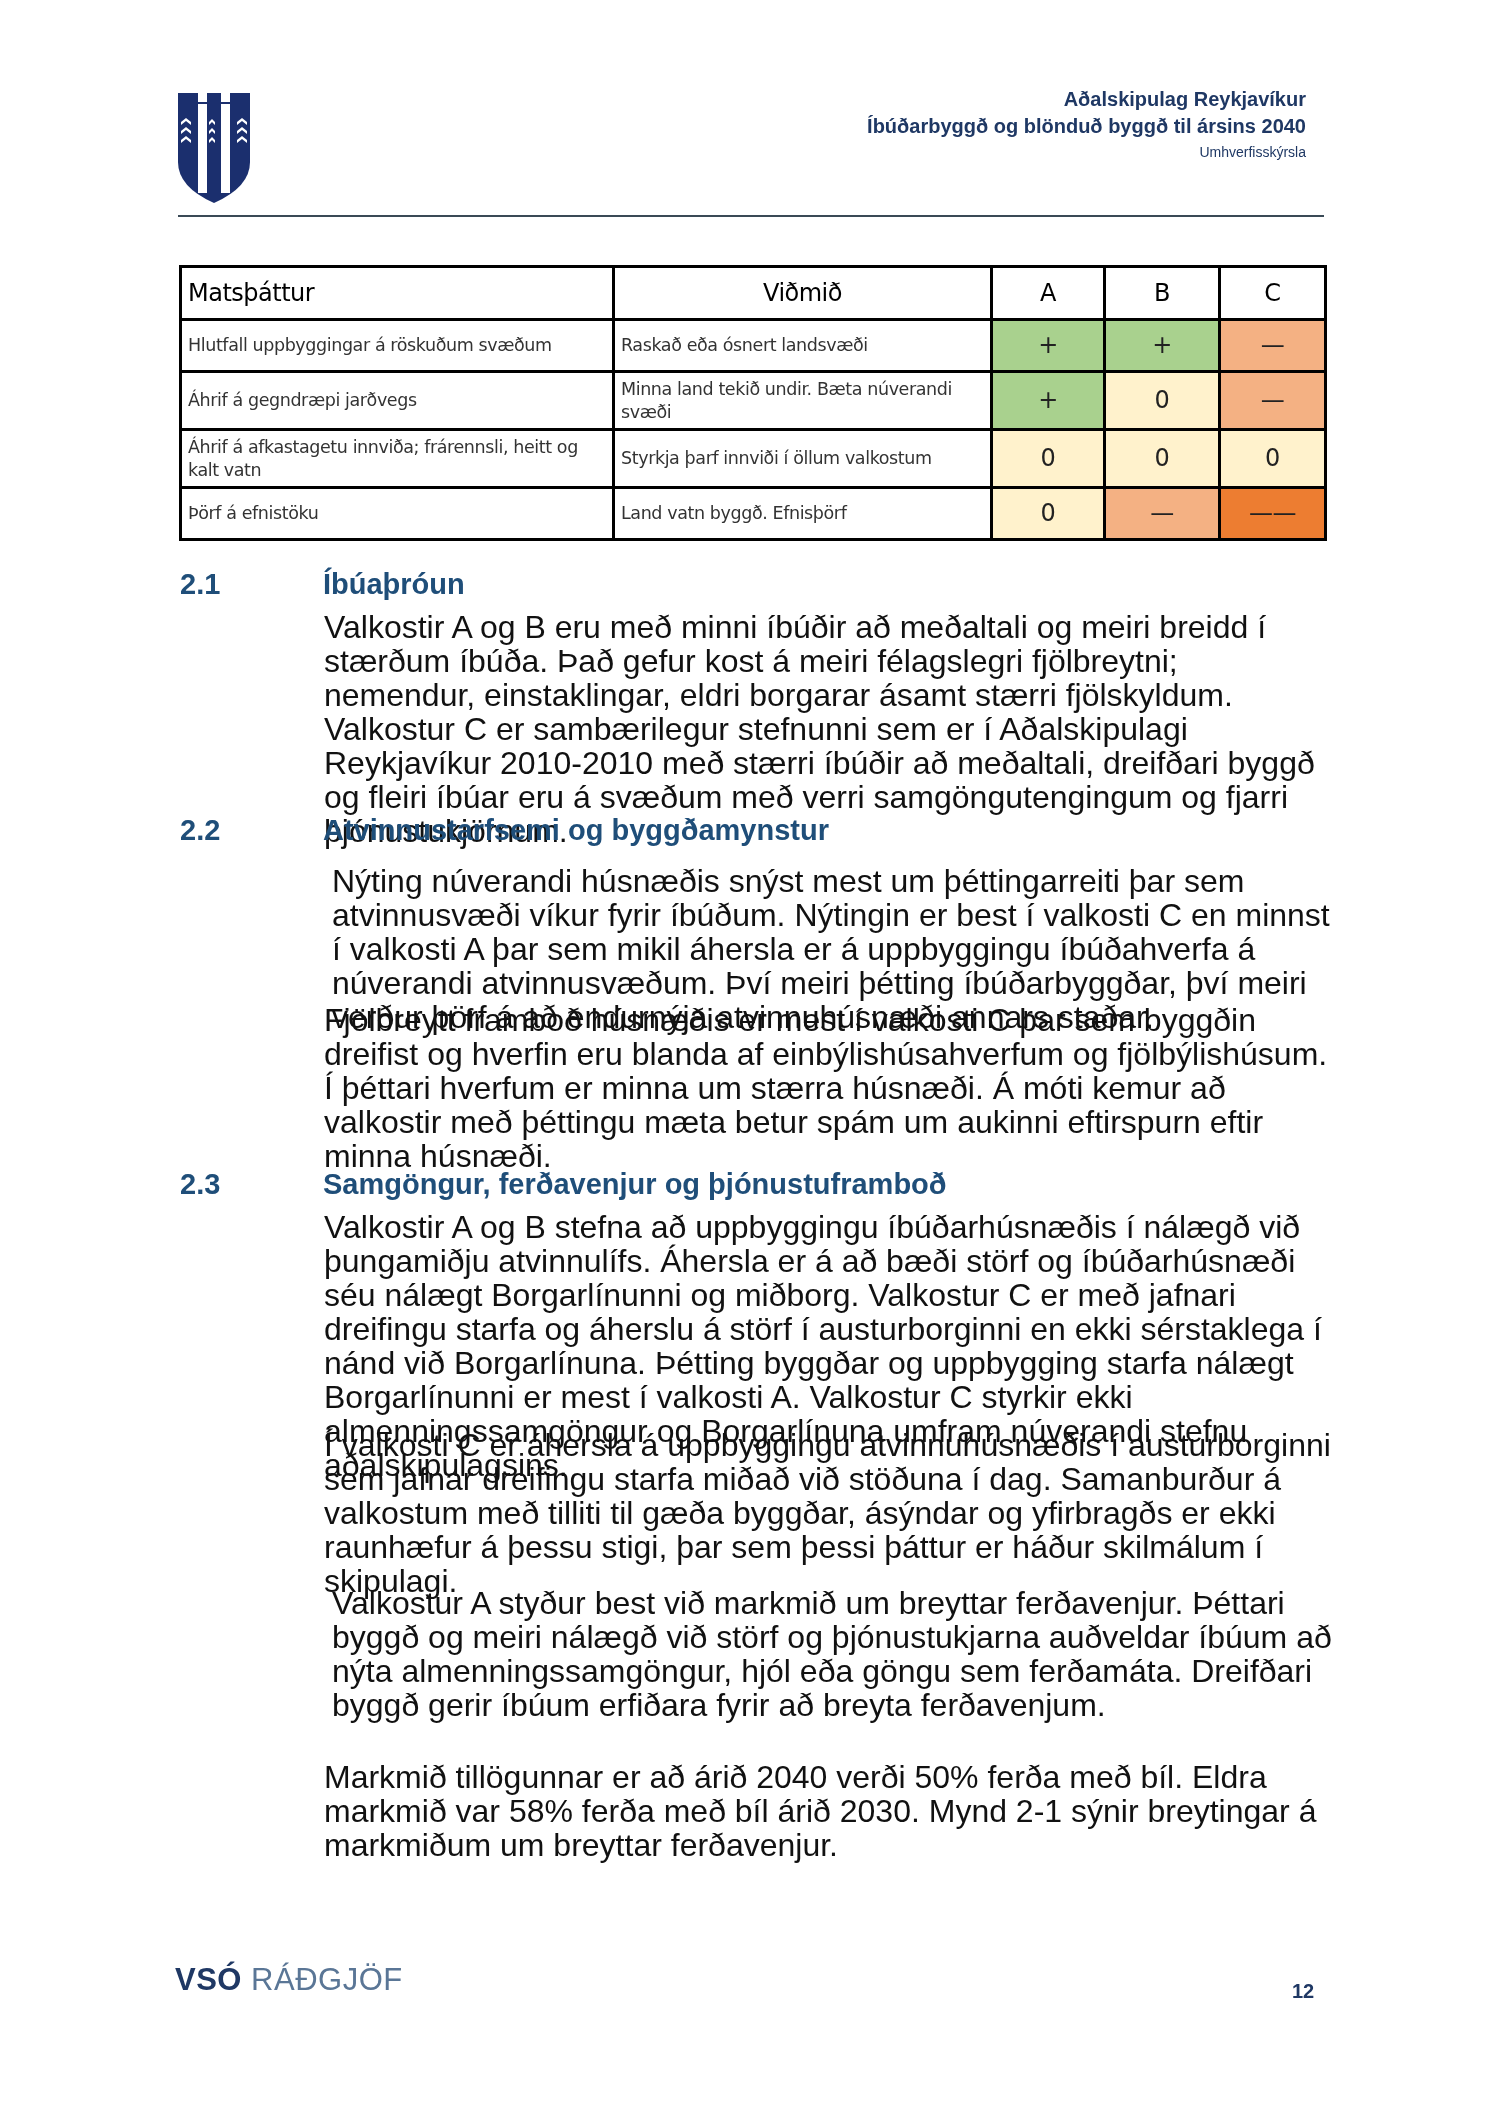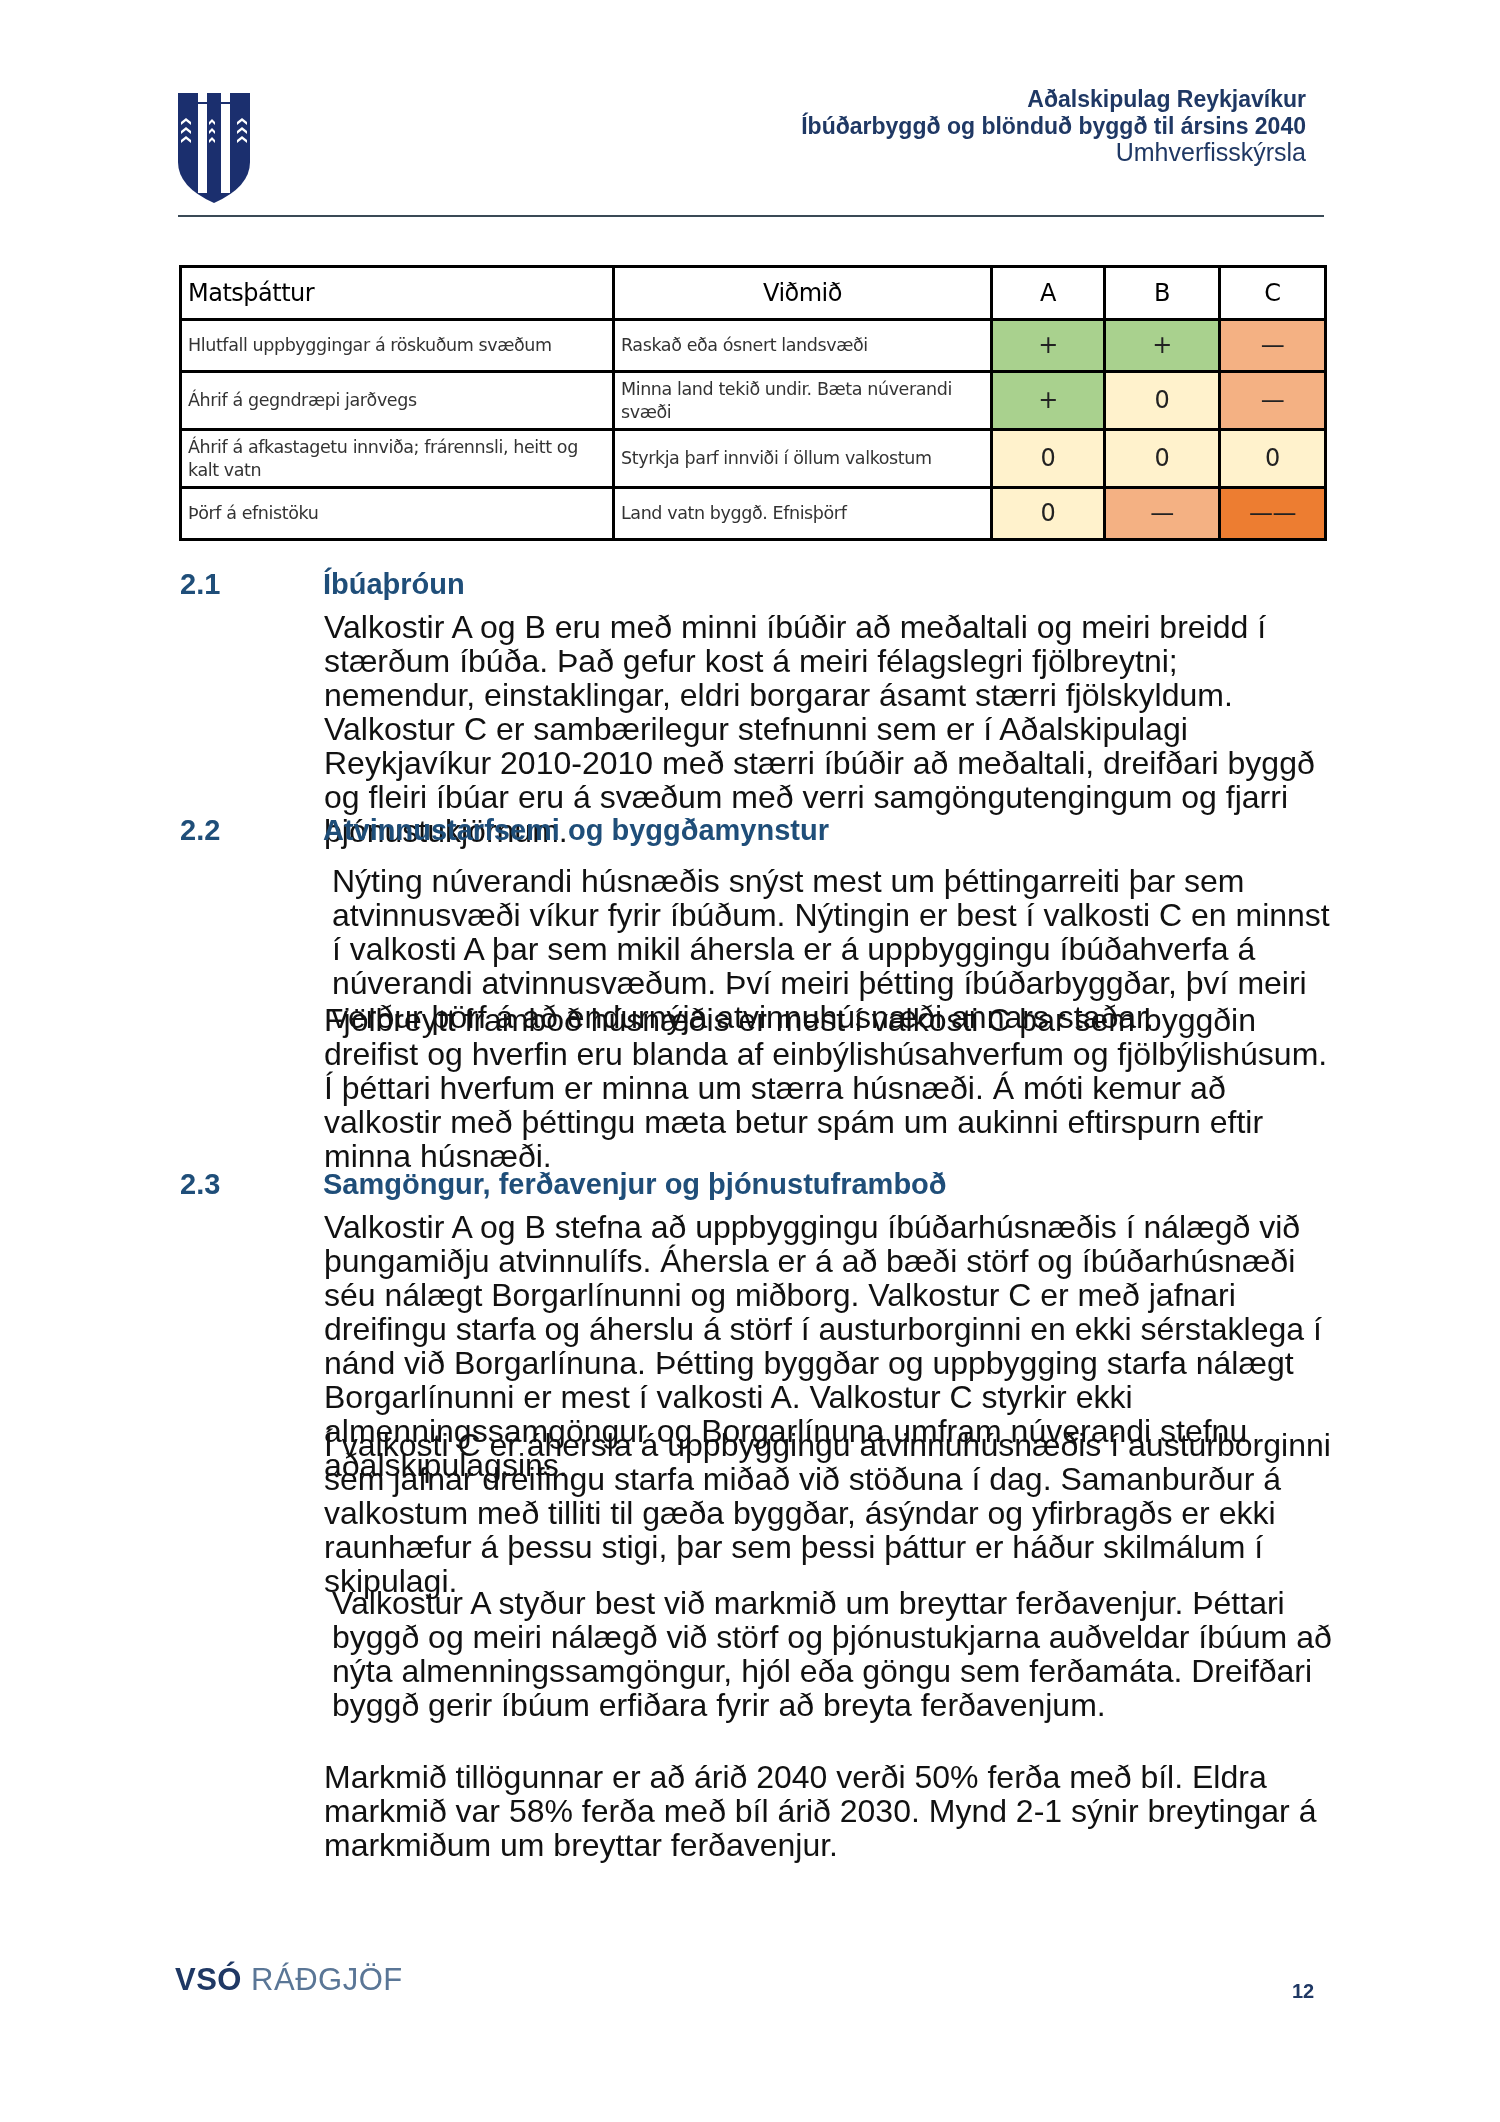--- a/index.html
+++ b/index.html
@@ -1,21 +1,21 @@
 <!DOCTYPE html>
 <html><head>
 <meta charset="utf-8">
 <style>
   html, body { margin: 0; padding: 0; background: #ffffff; }
   body { width: 1500px; height: 2122px; position: relative; overflow: hidden;
          font-family: "Liberation Sans", sans-serif; color: #000; }
   .crest { position: absolute; left: 177px; top: 92px; width: 74px; height: 112px; }
   .hdr { position: absolute; right: 194px; top: 86px; text-align: right; color: #1f3864; }
-  .hdr .l1, .hdr .l2 { font-weight: bold; font-size: 23px; line-height: 26.5px; }
-  .hdr .l3 { font-size: 25px; line-height: 26.5px; }
+  .hdr .l1, .hdr .l2 { font-weight: bold; font-size: 20px; line-height: 26.5px; }
+  .hdr .l3 { font-size: 14px; line-height: 26.5px; }
   .rule { position: absolute; left: 178px; top: 215px; width: 1146px; height: 2px; background: #3a4a56; }
 
   table.eval { position: absolute; left: 179px; top: 265px; border-collapse: collapse;
                font-family: "DejaVu Sans", sans-serif; }
   table.eval td, table.eval th { border: 3px solid #000; padding: 0 6px; }
   table.eval th { height: 50px; font-size: 24px; font-weight: normal; text-align: center; letter-spacing: -0.5px; }
   table.eval th.first { text-align: left; }
   table.eval td { font-size: 17.5px; color: #333; line-height: 23px; letter-spacing: -0.4px; }
   table.eval td.sym { text-align: center; font-size: 24px; color: #222; }
   .g { background: #a9d18e; } .y { background: #fff2cc; } .o { background: #f4b183; } .oo { background: #ed7d31; }

